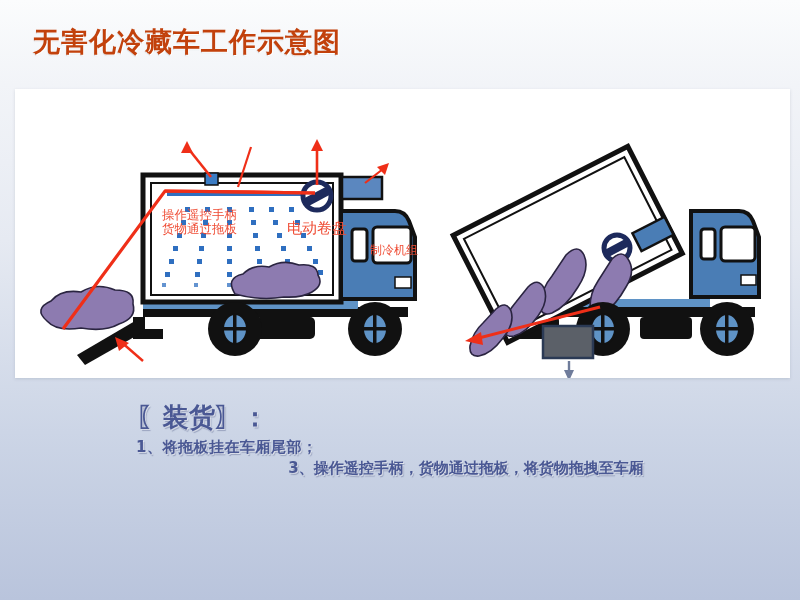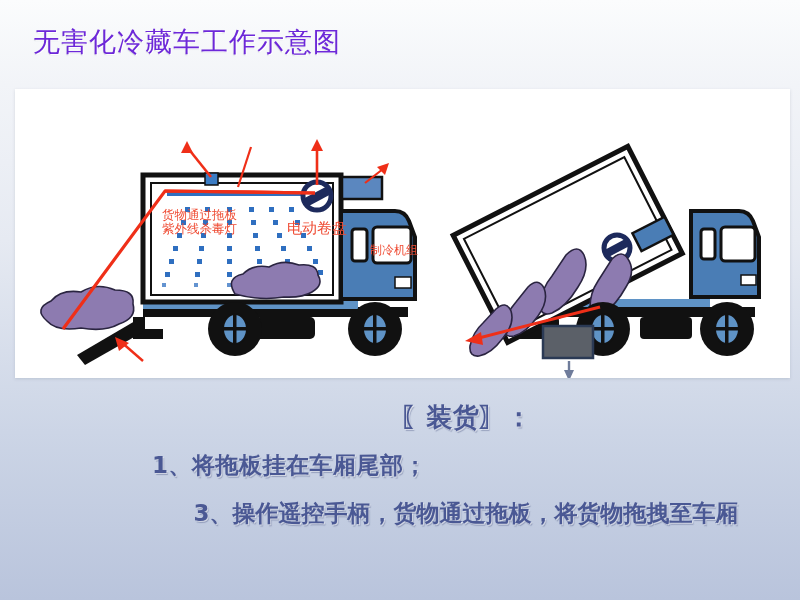--- a/index.html
+++ b/index.html
@@ -7,22 +7,22 @@
     width:800px;height:600px;overflow:hidden;
     font-family:"DejaVu Sans","Liberation Sans",sans-serif;
     background:linear-gradient(180deg,#fbfcfd 0%,#f2f4f8 14%,#e6eaf2 40%,#ccd5e6 72%,#b9c4dc 100%);
     position:relative;
   }
   .slide{position:absolute;inset:0;}
 
   
   .title{
     position:absolute;left:33px;top:24px;
-    font-size:27px;font-weight:400;letter-spacing:1px;
-    color:#6d28d9;
+    font-size:27px;font-weight:700;letter-spacing:1px;
+    color:#c2410c;
     text-shadow:1px 1px 0 #ffffff, 0 1px 1px rgba(110,115,125,.35);
     white-space:nowrap;
   }
 
   
   .panel{
     position:absolute;left:15px;top:89px;width:775px;height:289px;
     background:#ffffff;
     box-shadow:0 1px 3px rgba(80,90,110,.18);
   }
@@ -40,22 +40,22 @@
   .lab-cool{left:355px;top:155px;font-size:12px;}
 
   
   .body-text{
     position:absolute;left:136px;top:402px;width:660px;
     color:#4a5894;
     font-weight:700;
     text-shadow:1px 1px 0 rgba(255,255,255,.55), 1.5px 1.5px 1px rgba(60,72,120,.35);
     letter-spacing:.5px;
   }
-  .bt-head{font-size:26px;line-height:1.18;margin:0 0 4px 0;text-align:center;}
-  .bt-line{font-size:23px;line-height:1.42;margin:16px;white-space:nowrap;}
+  .bt-head{font-size:26px;line-height:1.18;margin:0 0 4px 0;}
+  .bt-line{font-size:15px;line-height:1.42;margin:0;white-space:nowrap;}
   .bt-line.l3{letter-spacing:0;text-align:center;}
 
   .watermark{
     position:absolute;right:8px;bottom:2px;
     font-size:10px;color:rgba(130,142,170,.45);
     letter-spacing:2px;white-space:nowrap;
   }
 </style>
 </head>
 <body>
@@ -234,22 +234,22 @@
           <line x1="554" y1="272" x2="554" y2="288" stroke="#6f7c9b" stroke-width="2.4"></line>
           <polygon points="554,292 549,281 559,281" fill="#6f7c9b"></polygon>
 
           <line x1="585" y1="218" x2="460" y2="250" stroke="#ef2f18" stroke-width="3"></line>
           <polygon points="450,252 466,243 468,256" fill="#ef2f18"></polygon>
         </g>
 
       </svg>
 
       <div class="lab lab-spray">
+        <div>操作遥控手柄</div>
         <div>货物通过拖板</div>
-        <div>紫外线杀毒灯</div>
       </div>
       <div class="lab lab-reel">电动卷盘</div>
       <div class="lab lab-cool">制冷机组</div>
 
     </div>
   </div>
 
   <div class="body-text">
     <p class="bt-head">〖装货〗：</p>
     <p class="bt-line l1">1、将拖板挂在车厢尾部；</p>

